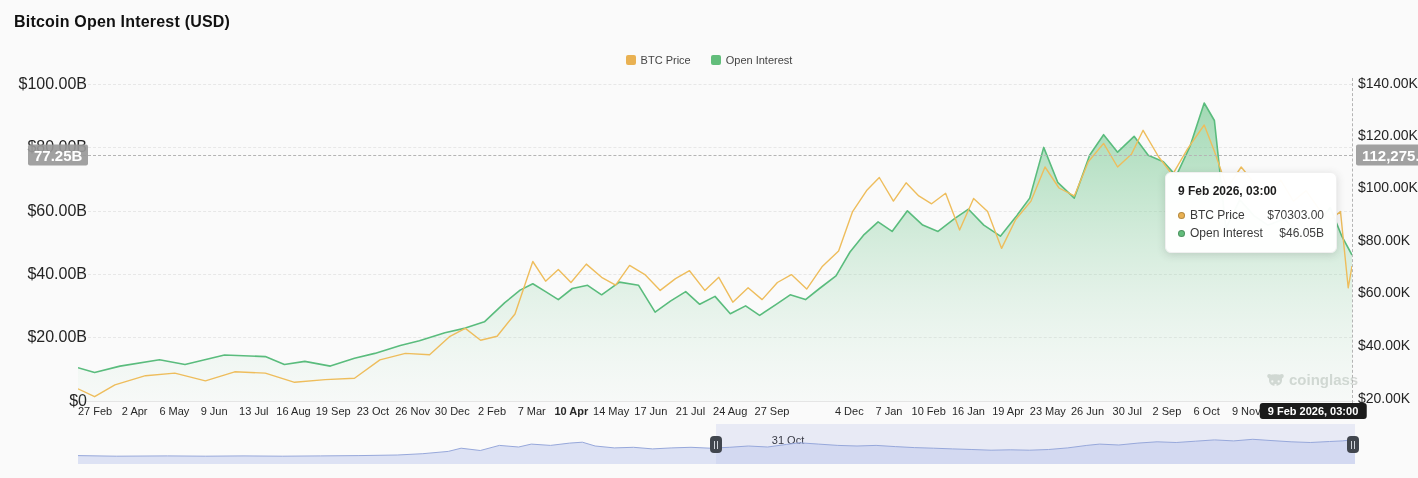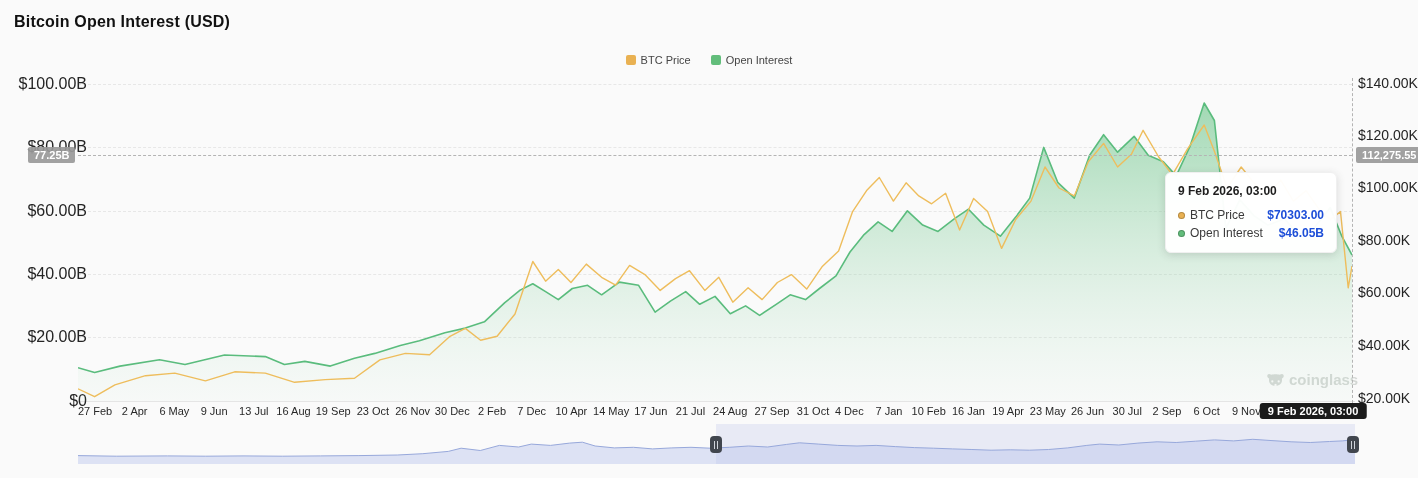--- a/index.html
+++ b/index.html
@@ -23,21 +23,21 @@
 
   .gridline { position:absolute; left:78px; width:1274px; height:0; border-top:1px dashed #e7e7e7; }
   .axis-baseline { position:absolute; left:78px; top:401px; width:1277px; border-top:1px solid #e5e5e5; }
 
   .ylabel-left { position:absolute; left:17px; width:70px; text-align:right;
     font-size:16px; color:#242424; transform:translateY(-50%); }
   .ylabel-right { position:absolute; left:1358px; font-size:14px; color:#242424; transform:translateY(-50%); white-space:nowrap; }
 
   .axis-badge {
     position:absolute; background:rgba(153,153,153,.92); color:#fff;
-    font-size:11px; font-weight:bold; padding:2px 6px; border-radius:2px; white-space:nowrap;
+    font-size:15px; font-weight:bold; padding:2px 6px; border-radius:2px; white-space:nowrap;
     transform:translateY(-50%); z-index:4;
   }
   .axis-badge.left { left:28px; top:155px; }
   .axis-badge.right { left:1356px; top:155px; }
 
   .crosshair-h { position:absolute; left:78px; top:155px; width:1274px; border-top:1px dashed #b4b4b4; z-index:2; }
   .crosshair-v { position:absolute; left:1352px; top:78px; height:325px; border-left:1px dashed #b4b4b4; z-index:2; }
 
   #main-plot { position:absolute; left:78px; top:83px; z-index:1; }
   #nav-plot  { position:absolute; left:78px; top:424px; z-index:1; }
@@ -52,21 +52,21 @@
 
   .tooltip {
     position:absolute; left:1165px; top:172px; width:172px;
     background:rgba(255,255,255,.97); border:1px solid #f0f0f0; border-radius:6px;
     box-shadow:0 2px 9px rgba(60,60,60,.18); padding:11px 12px 12px; z-index:6;
   }
   .tooltip-title { font-size:12px; font-weight:bold; color:#1d1d1d; margin-bottom:10px; }
   .tooltip-row { display:flex; align-items:center; font-size:12px; color:#3a3a3a; margin-top:4px; }
   .tooltip-dot { width:7px; height:7px; border-radius:50%; margin-right:5px; flex:none; box-shadow: inset 0 0 0 1px rgba(0,0,0,.22); }
   .tooltip-label { flex:1 1 auto; }
-  .tooltip-value { font-weight:bold; color:#1d4ed8; white-space:nowrap; }
+  .tooltip-value { font-weight:normal; color:#404040; white-space:nowrap; }
 
   .watermark {
     position:absolute; left:1266px; top:370px; display:flex; align-items:center; gap:4px;
     color:#d3d7d4; font-weight:bold; font-size:15px; z-index:0; user-select:none;
   }
   .nav-selected {
     position:absolute; left:716px; top:424px; width:639px; height:40px;
     background:rgba(140,158,225,.16); z-index:1;
   }
   .nav-handle {
@@ -149,28 +149,28 @@
     <span class="x-tick" style="left: 56.7px;">2 Apr</span>
     <span class="x-tick" style="left: 96.4px;">6 May</span>
     <span class="x-tick" style="left: 136.1px;">9 Jun</span>
     <span class="x-tick" style="left: 175.8px;">13 Jul</span>
     <span class="x-tick" style="left: 215.5px;">16 Aug</span>
     <span class="x-tick" style="left: 255.2px;">19 Sep</span>
     <span class="x-tick" style="left: 294.9px;">23 Oct</span>
     <span class="x-tick" style="left: 334.6px;">26 Nov</span>
     <span class="x-tick" style="left: 374.3px;">30 Dec</span>
     <span class="x-tick" style="left: 414px;">2 Feb</span>
-    <span class="x-tick" style="left: 453.7px;">7 Dec</span>
-    <span class="x-tick" style="left: 493.4px;">10 Apr</span>
+    <span class="x-tick" style="left: 453.7px;">7 Mar</span>
+    <span class="x-tick" style="left: 493.4px; font-weight: bold;">10 Apr</span>
     <span class="x-tick" style="left: 533.1px;">14 May</span>
     <span class="x-tick" style="left: 572.8px;">17 Jun</span>
     <span class="x-tick" style="left: 612.5px;">21 Jul</span>
     <span class="x-tick" style="left: 652.2px;">24 Aug</span>
     <span class="x-tick" style="left: 694px;">27 Sep</span>
-    <span class="x-tick" style="left: 735px;">31 Oct</span>
+    <span class="x-tick" style="left: 710px; margin-top: 29px;">31 Oct</span>
     <span class="x-tick" style="left: 771.3px;">4 Dec</span>
     <span class="x-tick" style="left: 811px;">7 Jan</span>
     <span class="x-tick" style="left: 850.7px;">10 Feb</span>
     <span class="x-tick" style="left: 890.4px;">16 Jan</span>
     <span class="x-tick" style="left: 930.1px;">19 Apr</span>
     <span class="x-tick" style="left: 969.8px;">23 May</span>
     <span class="x-tick" style="left: 1009.5px;">26 Jun</span>
     <span class="x-tick" style="left: 1049.2px;">30 Jul</span>
     <span class="x-tick" style="left: 1088.9px;">2 Sep</span>
     <span class="x-tick" style="left: 1128.6px;">6 Oct</span>

